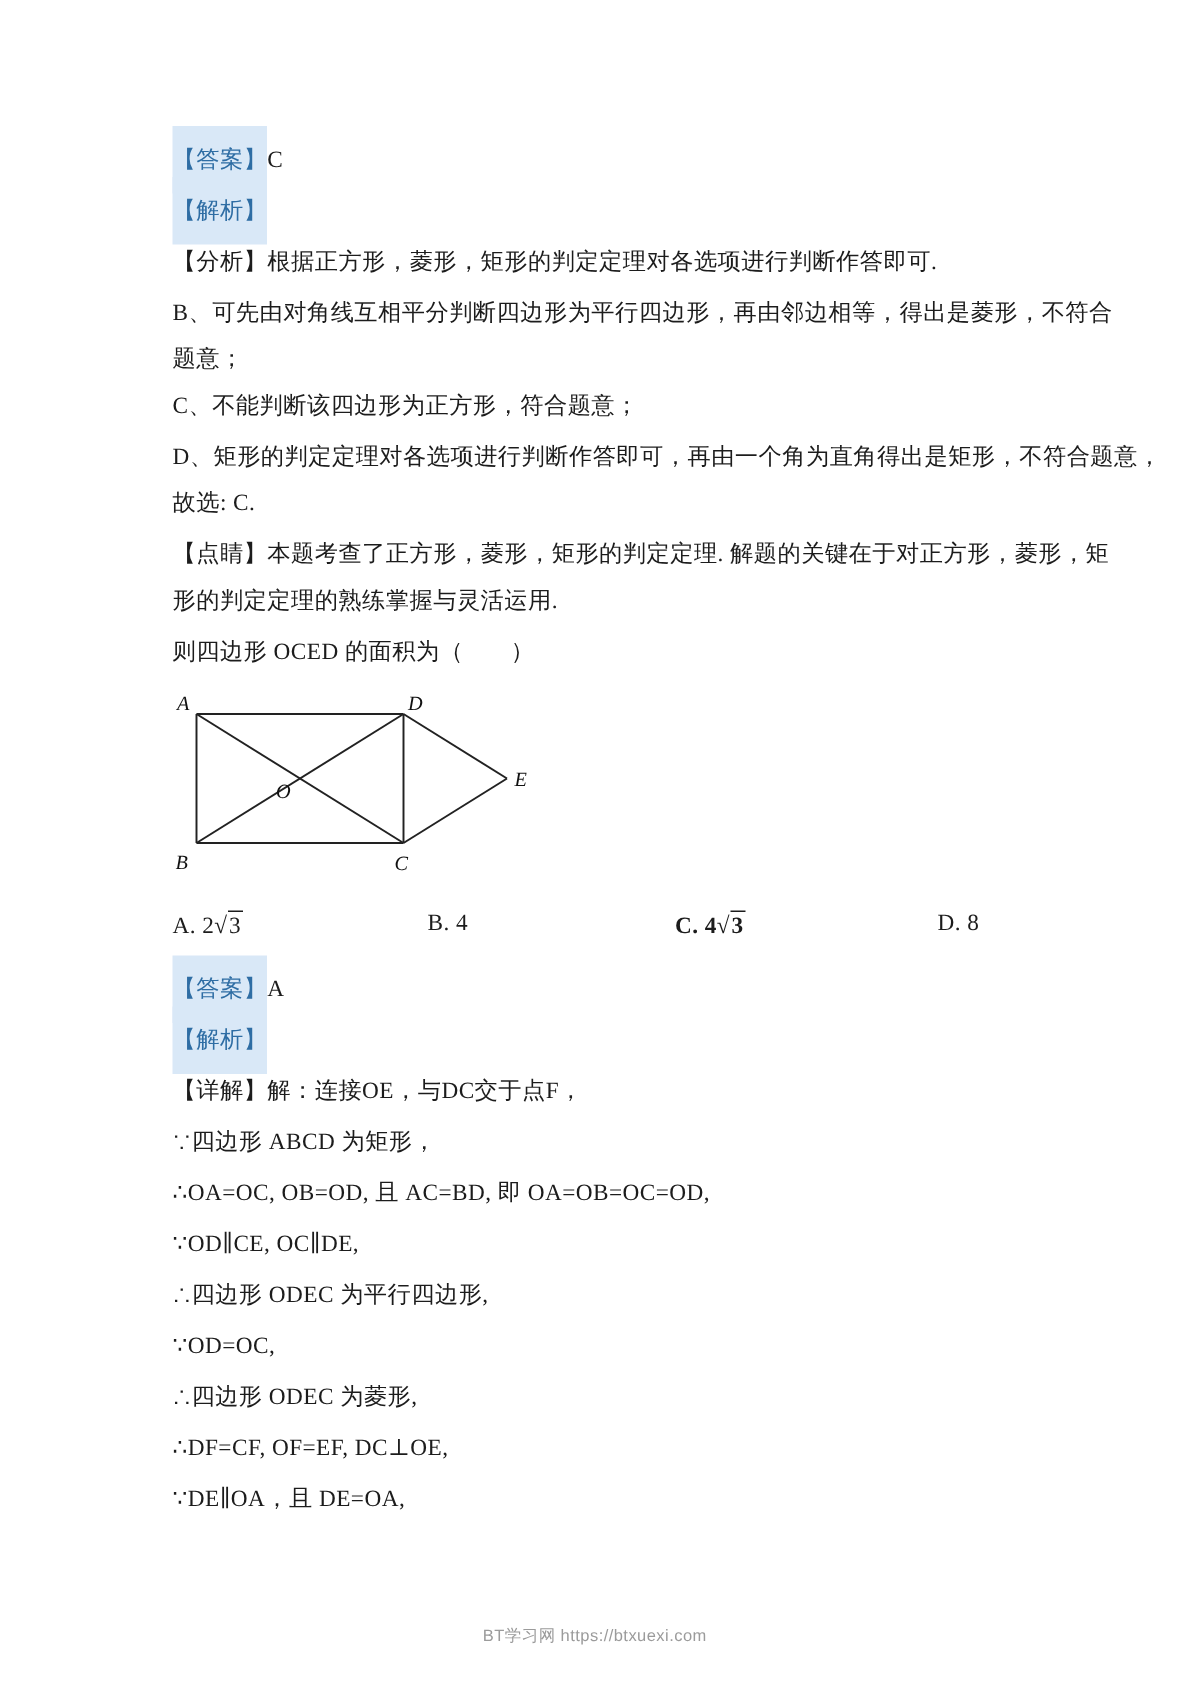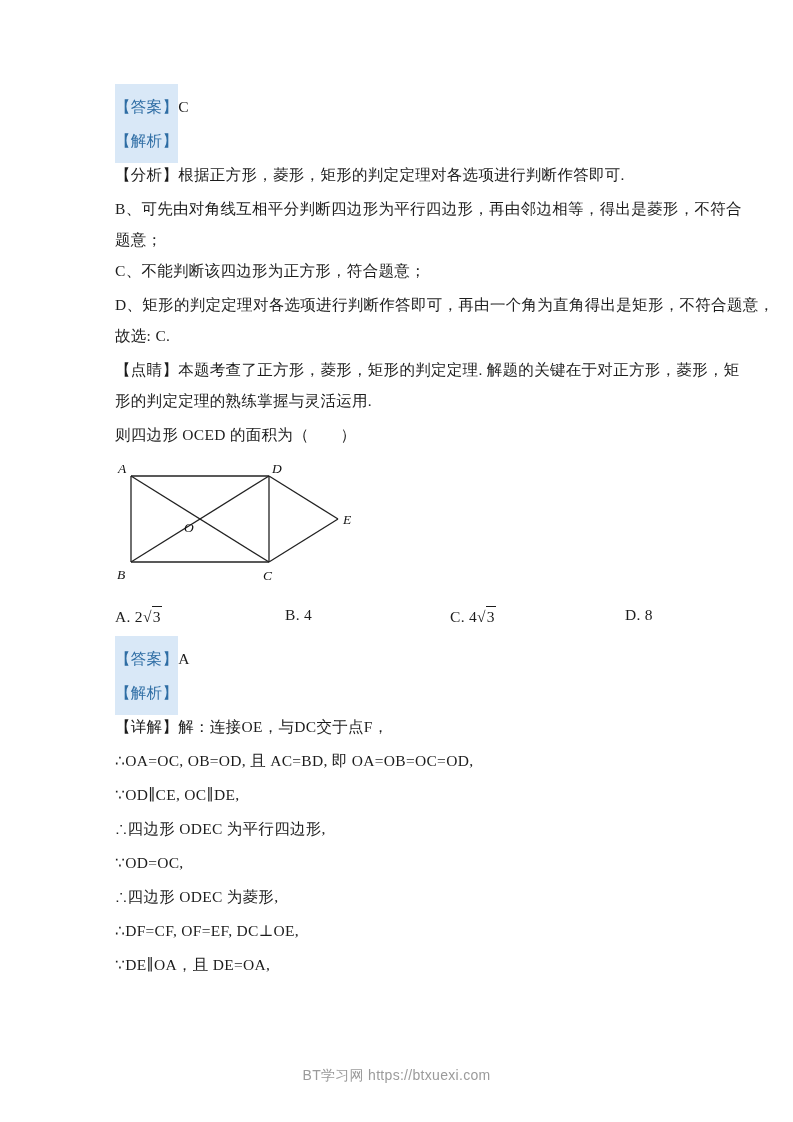--- a/index.html
+++ b/index.html
@@ -46,28 +46,28 @@
     fill:#111;
   }
   .options-row {
     position:relative;
     height:24px;
     margin:8px 0 18px 0;
   }
   .opt { position:absolute; top:0; white-space:nowrap; }
   .opt-a { left:0; }
   .opt-b { left:170px; }
-  .opt-c { left:335px; }
+  .opt-c { left:335px;font-weight:bold; }
   .opt-d { left:510px; }
   .footer {
     position:absolute;
-    left:0; right:0; bottom:37px;
+    left:0; right:0; bottom:24px;
     text-align:center;
     color:#9b9b9b;
-    font-size:14px;
+    font-size:11px;
     font-family:"Liberation Sans","DejaVu Sans",sans-serif;
     letter-spacing:0.3px;
   }
 </style>
 </head>
 <body>
 
 <div class="content">
 
   <div class="line">
@@ -127,20 +127,21 @@
 
   <div class="line">
     <span class="hl">【答案】</span><span>A</span>
   </div>
 
   <div class="line">
     <span class="hl">【解析】</span>
   </div>
 
   <div class="line">【详解】解：连接OE，与DC交于点F，</div>
+  <div class="line">∵四边形 ABCD 为矩形，</div>
   <div class="line">∴OA=OC, OB=OD, 且 AC=BD, 即 OA=OB=OC=OD,</div>
   <div class="line">∵OD∥CE, OC∥DE,</div>
   <div class="line">∴四边形 ODEC 为平行四边形,</div>
   <div class="line">∵OD=OC,</div>
   <div class="line">∴四边形 ODEC 为菱形,</div>
   <div class="line">∴DF=CF, OF=EF, DC⊥OE,</div>
   <div class="line">∵DE∥OA，且 DE=OA,</div>
 
 </div>
 

